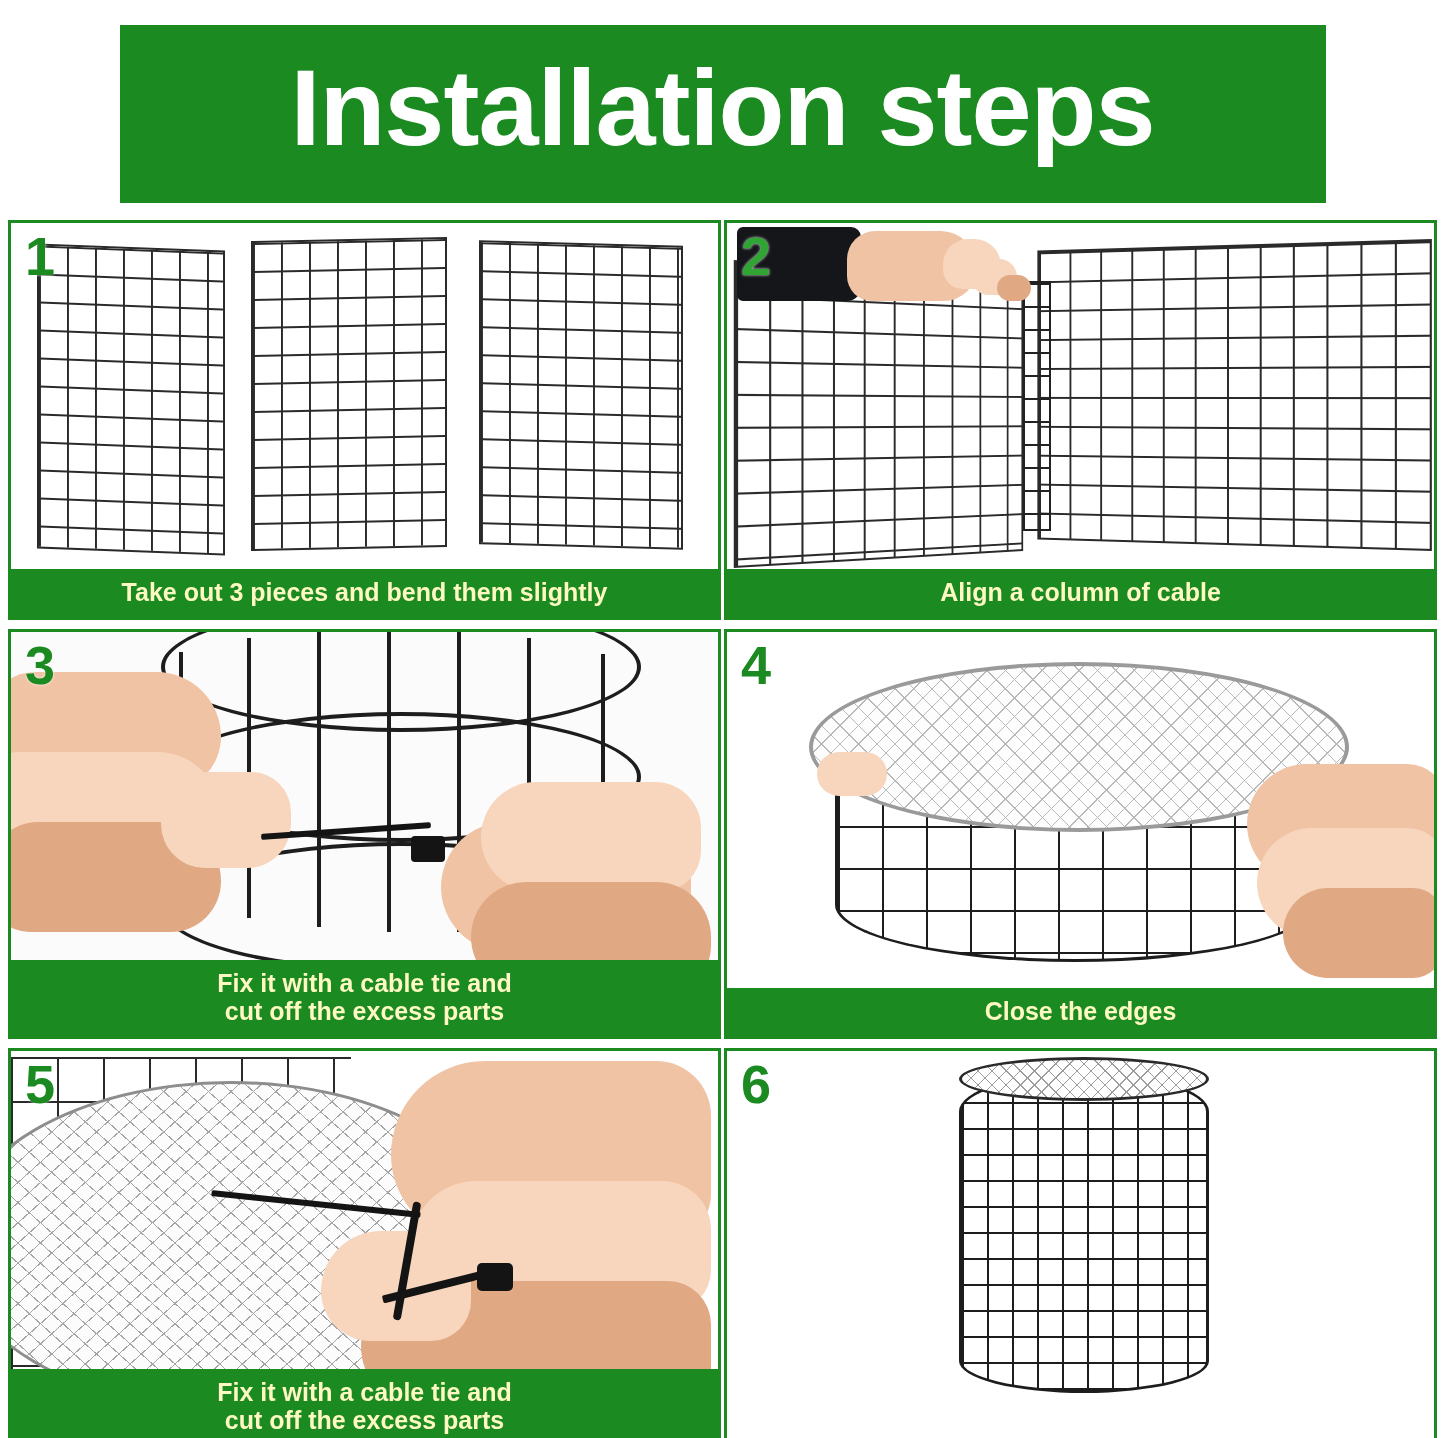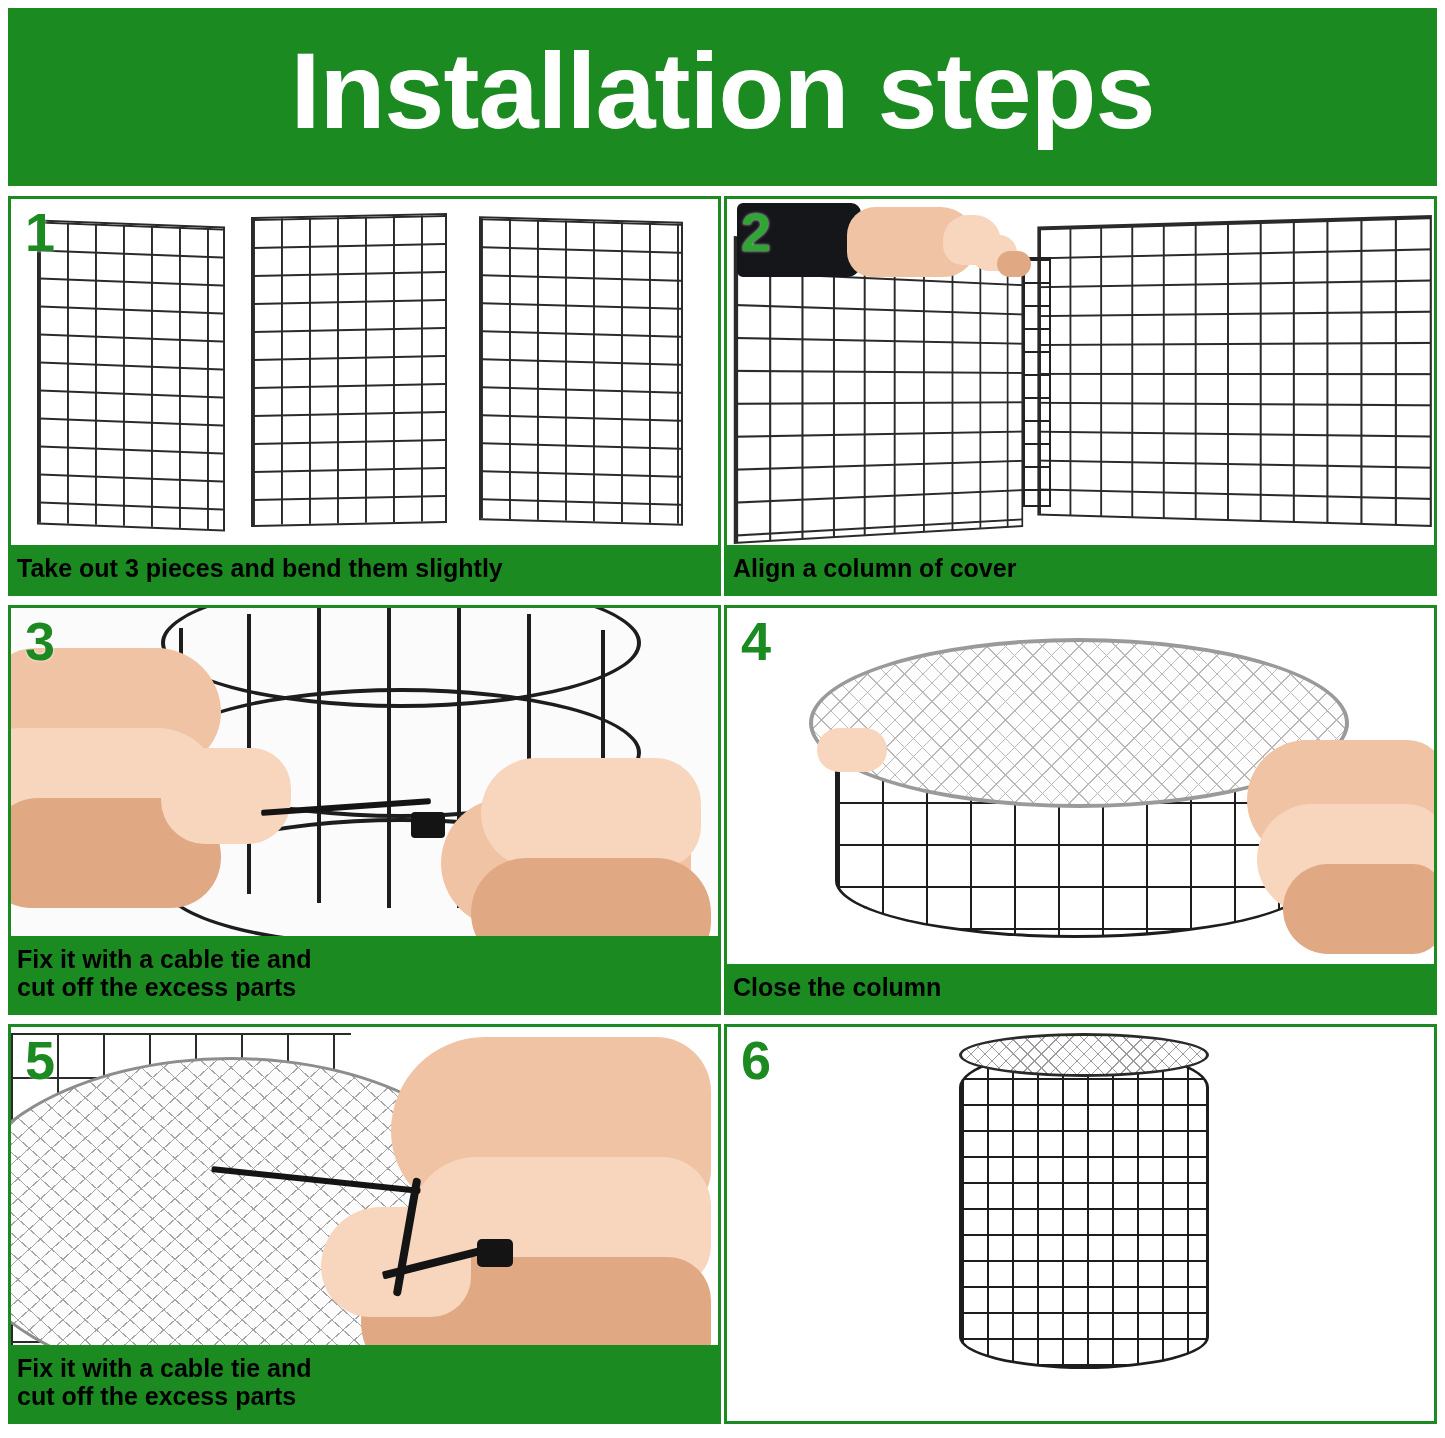--- a/index.html
+++ b/index.html
@@ -19,22 +19,22 @@
     height: 1438px;
     background: #ffffff;
     box-sizing: border-box;
     padding: 8px 8px 8px 8px;
   }
 
   
   .header {
     background: #1a8a21;
     height: 178px;
-    width: 1429px;
-    margin: 0 auto;
+    width: 1206px;
+    margin: 17px auto;
     display: flex;
     align-items: center;
     justify-content: center;
     box-sizing: border-box;
   }
   .header-title {
     color: #ffffff;
     font-size: 108px;
     font-weight: bold;
     letter-spacing: -1px;
@@ -63,24 +63,24 @@
     overflow: hidden;
   }
   .photo {
     position: relative;
     flex: 1 1 auto;
     background: #ffffff;
     overflow: hidden;
   }
   .caption {
     background: #1a8a21;
-    color: #000000;
+    color: #fef9c3;
     font-size: 25px;
     font-weight: bold;
-    text-align: left;
+    text-align: center;
     line-height: 1.15;
     padding: 9px 6px 10px 6px;
     box-sizing: border-box;
     white-space: pre-line;
   }
   .step-num {
     position: absolute;
     top: 6px;
     left: 14px;
     color: #1a8a21;
@@ -272,21 +272,21 @@
         <div class="s2-overlap"></div>
         <div class="sleeve"></div>
         <div class="hand-s2">
           <div class="skin" style="top:2px;left:0px;width:130px;height:70px;border-radius:34px 44px 40px 30px;"></div>
           <div class="skin l" style="top:10px;left:96px;width:58px;height:50px;border-radius:28px 30px 26px 22px;"></div>
           <div class="skin l" style="top:30px;left:124px;width:46px;height:36px;border-radius:22px;"></div>
           <div class="skin d" style="top:46px;left:150px;width:34px;height:26px;border-radius:16px;"></div>
         </div>
         <div class="step-num on-dark">2</div>
       </div>
-      <div class="caption">Align a column of cover</div>
+      <div class="caption">Align a column of cable</div>
     </div>
 
     <div class="step">
       <div class="photo">
         <div class="s3-bg"></div>
 
         <div class="cage-ring" style="top:-30px;left:150px;width:480px;height:130px;"></div>
         <div class="cage-ring" style="top:80px;left:150px;width:480px;height:130px;"></div>
         <div class="cage-ring" style="top:210px;left:150px;width:480px;height:130px;"></div>
         <div class="cage-v" style="top:20px;left:168px;height:250px;"></div>
@@ -320,21 +320,21 @@
         <div class="body4"></div>
         <div class="lid"></div>
 
         <div class="skin" style="position:absolute;top:132px;left:520px;width:200px;height:120px;border-radius:60px 40px 40px 60px;z-index:20;"></div>
         <div class="skin l" style="position:absolute;top:196px;left:530px;width:190px;height:110px;border-radius:55px 40px 40px 55px;z-index:20;"></div>
         <div class="skin d" style="position:absolute;top:256px;left:556px;width:160px;height:90px;border-radius:45px 30px 30px 45px;z-index:20;"></div>
 
         <div class="skin l" style="position:absolute;top:120px;left:90px;width:70px;height:44px;border-radius:22px;z-index:20;"></div>
         <div class="step-num">4</div>
       </div>
-      <div class="caption">Close the column</div>
+      <div class="caption">Close the edges</div>
     </div>
 
     <div class="step">
       <div class="photo">
         <div class="mesh s5-cagemesh"></div>
         <div class="s5-lid"></div>
 
         <div class="skin" style="position:absolute;top:10px;left:380px;width:320px;height:180px;border-radius:120px 70px 60px 110px;z-index:24;"></div>
         <div class="skin l" style="position:absolute;top:130px;left:400px;width:300px;height:130px;border-radius:80px 60px 50px 80px;z-index:24;"></div>
         <div class="skin d" style="position:absolute;top:230px;left:350px;width:350px;height:130px;border-radius:90px 60px 50px 90px;z-index:24;"></div>

